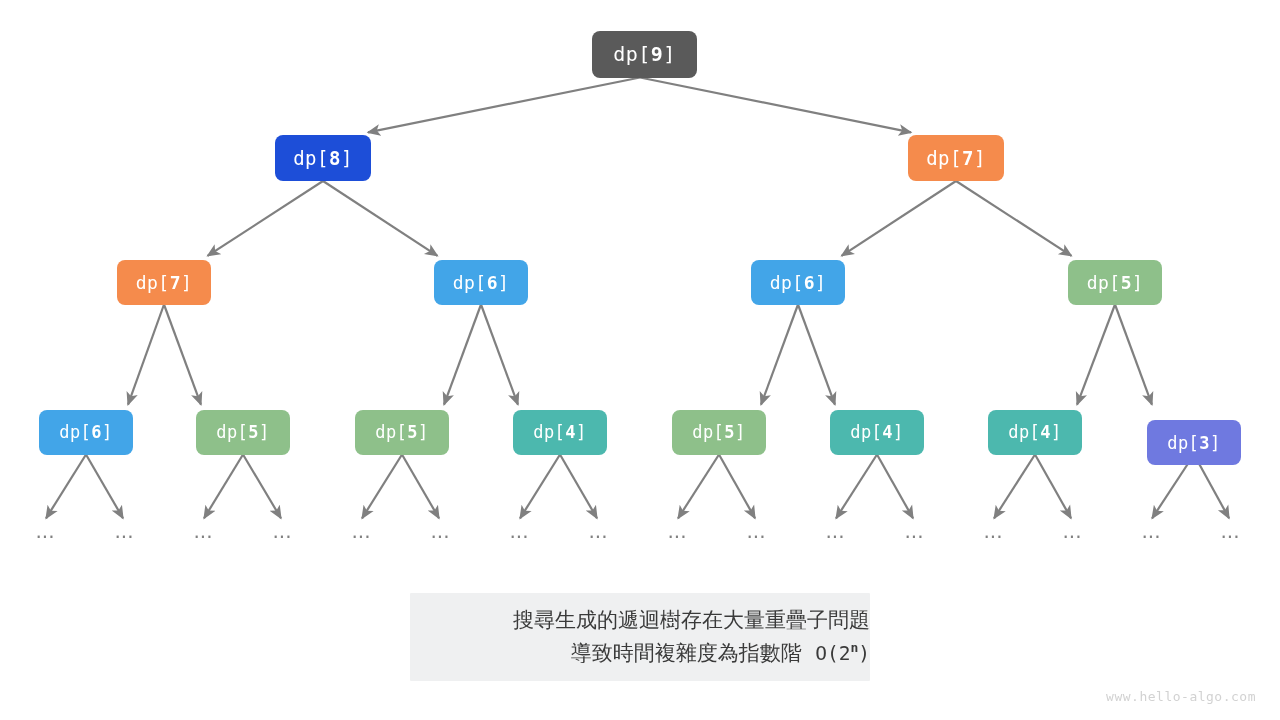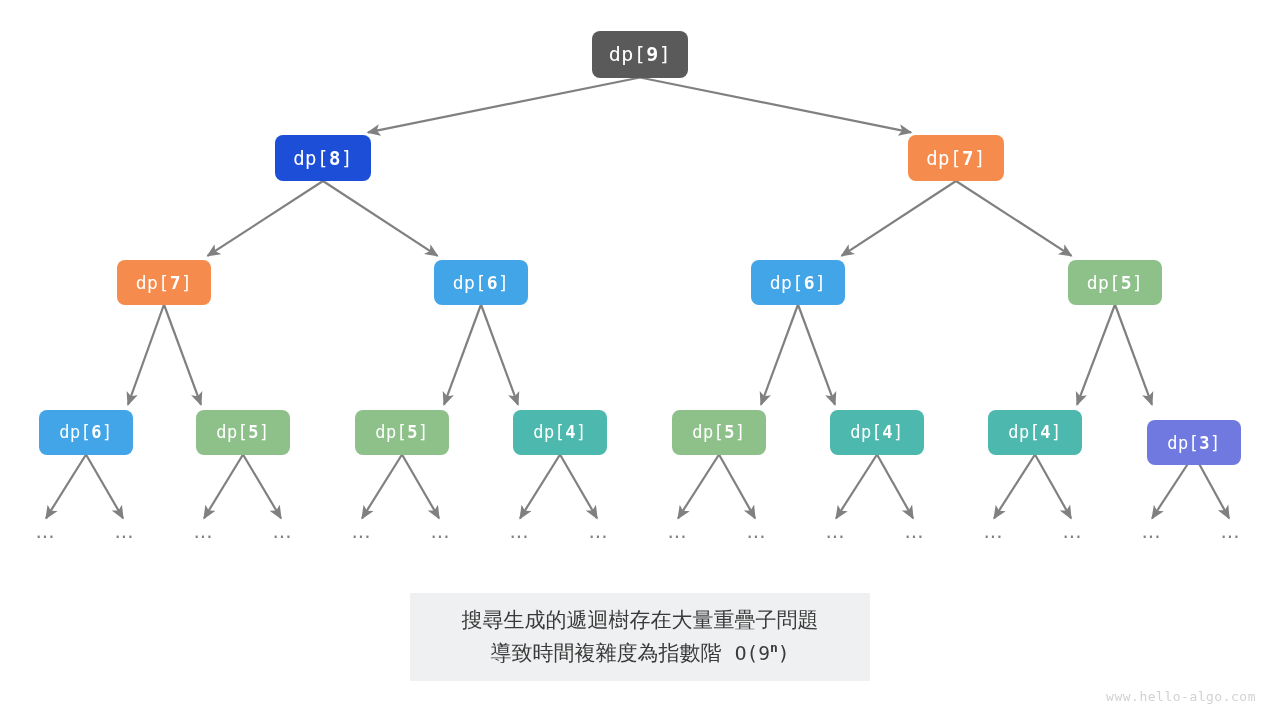--- a/index.html
+++ b/index.html
@@ -50,21 +50,21 @@
     transform: translate(-50%, -50%);
     z-index: 2;
     white-space: pre;
   }
   #caption {
     position: absolute;
     background: #eff0f1;
     border-radius: 1px;
     display: flex;
     flex-direction: column;
-    align-items: center;
+    align-items: flex-end;
     justify-content: center;
     color: #3a3a3a;
     font-family: "DejaVu Sans", sans-serif;
     font-size: 21px;
     line-height: 1.55;
     z-index: 3;
   }
   #caption .cline {
     white-space: pre;
   }
@@ -128,21 +128,21 @@
         <line x1="877" y1="454.5" x2="836.0795657824166" y2="518.3163914583743" stroke="#808080" stroke-width="2.2" marker-end="url(#arrowhead)"></line>
         <line x1="877" y1="454.5" x2="913.0163235368303" y2="518.2586268016861" stroke="#808080" stroke-width="2.2" marker-end="url(#arrowhead)"></line>
         <line x1="1035" y1="454.5" x2="994.0795657824166" y2="518.3163914583743" stroke="#808080" stroke-width="2.2" marker-end="url(#arrowhead)"></line>
         <line x1="1035" y1="454.5" x2="1071.0163235368302" y2="518.2586268016861" stroke="#808080" stroke-width="2.2" marker-end="url(#arrowhead)"></line>
         <line x1="1194" y1="454.5" x2="1152.0975916432812" y2="518.328087148025" stroke="#808080" stroke-width="2.2" marker-end="url(#arrowhead)"></line>
         <line x1="1194" y1="454.5" x2="1229.0366761502166" y2="518.2472857733109" stroke="#808080" stroke-width="2.2" marker-end="url(#arrowhead)"></line>
       </g>
   </svg>
 
   <div id="node-layer">
-      <div class="node" style="left: 592px; top: 30.5px; width: 96px; height: 47px; background: rgb(90, 90, 90); font-size: 20px;">
+      <div class="node" style="left: 592px; top: 30.5px; width: 105px; height: 47px; background: rgb(90, 90, 90); font-size: 20px;">
         <span class="lbl">dp[<b>9</b>]</span>
       </div>
       <div class="node" style="left: 275px; top: 135px; width: 96px; height: 46px; background: #1d4ed8; font-size: 19px;">
         <span class="lbl">dp[<b>8</b>]</span>
       </div>
       <div class="node" style="left: 908px; top: 135px; width: 96px; height: 46px; background: rgb(245, 139, 76); font-size: 19px;">
         <span class="lbl">dp[<b>7</b>]</span>
       </div>
       <div class="node" style="left: 117px; top: 259.5px; width: 94px; height: 45px; background: rgb(245, 139, 76); font-size: 18px;">
         <span class="lbl">dp[<b>7</b>]</span>
@@ -196,18 +196,18 @@
       <div class="ellipsis" style="left: 835px; top: 537px; color: rgb(128, 128, 128);">···</div>
       <div class="ellipsis" style="left: 914px; top: 537px; color: rgb(128, 128, 128);">···</div>
       <div class="ellipsis" style="left: 993px; top: 537px; color: rgb(128, 128, 128);">···</div>
       <div class="ellipsis" style="left: 1072px; top: 537px; color: rgb(128, 128, 128);">···</div>
       <div class="ellipsis" style="left: 1151px; top: 537px; color: rgb(128, 128, 128);">···</div>
       <div class="ellipsis" style="left: 1230px; top: 537px; color: rgb(128, 128, 128);">···</div>
     </div>
 
   <div id="caption" style="left: 410px; top: 593px; width: 460px; height: 88px; background: rgb(239, 240, 241); color: rgb(58, 58, 58);">
     <div class="cline">搜尋生成的遞迴樹存在大量重疊子問題</div>
-    <div class="cline"><span>導致時間複雜度為指數階  </span><span class="mono">O(9</span><sup class="mono">n</sup><span class="mono">)</span></div>
+    <div class="cline"><span>導致時間複雜度為指數階  </span><span class="mono">O(2</span><sup class="mono">n</sup><span class="mono">)</span></div>
   </div>
 
   <div id="watermark" style="color: rgb(210, 210, 210);">www.hello-algo.com</div>
 
 </div>
 
 </body></html>

